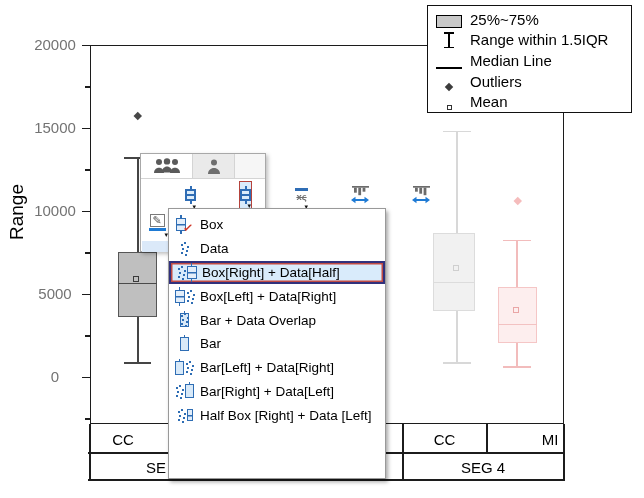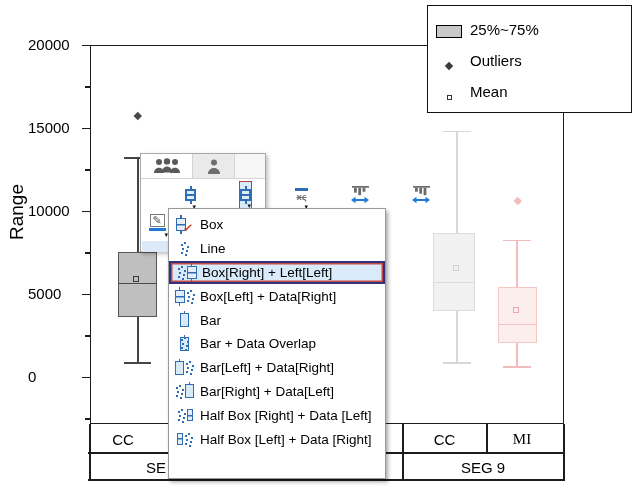--- a/index.html
+++ b/index.html
@@ -2,21 +2,21 @@
 <html><head>
 <meta charset="utf-8">
 <style>
   html,body{margin:0;padding:0;background:#fff;}
   body{font-family:"Liberation Sans",sans-serif;}
   .stage{position:relative;width:644px;height:498px;background:#fff;overflow:hidden;}
   .abs{position:absolute;}
   
   .frame{left:90px;top:45px;width:474px;height:379px;border:1.5px solid #1c1c1c;box-sizing:border-box;}
   .ytitle{left:17px;top:212px;transform:translate(-50%,-50%) rotate(-90deg);font-size:19px;color:#000;white-space:nowrap;}
-  .ytick{width:54px;left:28px;text-align:left;font-size:15px;color:#000000;line-height:18px;}
+  .ytick{width:54px;left:28px;text-align:center;font-size:15px;color:#737373;line-height:18px;}
   .tickmaj{left:82px;width:8px;height:1.5px;background:#1c1c1c;}
   .tickmin{left:85px;width:5px;height:1.5px;background:#1c1c1c;}
   .tline{background:#1c1c1c;}
   .xlab{transform:translate(-50%,-50%);font-size:15px;color:#000;white-space:nowrap;}
   
   .bx{box-sizing:border-box;}
   .diamond{transform:rotate(45deg);}
   .meansq{box-sizing:border-box;background:transparent;}
   
   .legend{left:427px;top:5px;width:205px;height:108px;background:#fff;border:1.5px solid #111;box-sizing:border-box;display:flex;flex-direction:column;justify-content:space-evenly;padding:1px 0;}
@@ -124,29 +124,41 @@
 
   <div class="abs tline" style="left:88px;top:452px;width:477px;height:1.5px;"></div>
   <div class="abs tline" style="left:88px;top:479px;width:477px;height:1.5px;"></div>
   <div class="abs tline" style="left:89px;top:424px;width:1.5px;height:56.5px;"></div>
   <div class="abs tline" style="left:402px;top:424px;width:1.5px;height:56.5px;"></div>
   <div class="abs tline" style="left:486px;top:424px;width:1.5px;height:29px;"></div>
   <div class="abs tline" style="left:563px;top:424px;width:1.5px;height:56.5px;"></div>
   <span class="abs xlab" style="left:123px;top:439px;">CC</span>
   <span class="abs xlab" style="left:156px;top:466.5px;">SE</span>
   <span class="abs xlab" style="left:444.5px;top:439px;">CC</span>
-  <span class="abs xlab" style="left:522px;top:439px;font-family:Liberation Serif, serif;">MI</span>
-  <span class="abs xlab" style="left:483px;top:466.5px;">SEG 9</span>
+  <span class="abs xlab" style="left:550px;top:439px;">MI</span>
+  <span class="abs xlab" style="left:483px;top:466.5px;">SEG 4</span>
 
   <div class="abs legend">
     <div class="lgrow">
       <span class="lgmark">
           <span class="lg-swatch"></span>
         </span>
       <span class="lglab">25%~75%</span>
+    </div>
+    <div class="lgrow">
+      <span class="lgmark">
+          <span class="lg-iqr"></span>
+        </span>
+      <span class="lglab">Range within 1.5IQR</span>
+    </div>
+    <div class="lgrow">
+      <span class="lgmark">
+          <span class="lg-med"></span>
+        </span>
+      <span class="lglab">Median Line</span>
     </div>
     <div class="lgrow">
       <span class="lgmark">
           <span class="lg-out"></span>
         </span>
       <span class="lglab">Outliers</span>
     </div>
     <div class="lgrow">
       <span class="lgmark">
           <span class="lg-mean"></span>
@@ -230,75 +242,68 @@
         <span class="mi">
             <span class="pb"></span>
             <span class="chk">✓</span>
           </span>
         <span>Box</span>
       </li>
       <li>
         <span class="mi">
             <span class="pd"></span>
           </span>
-        <span>Line</span>
+        <span>Data</span>
       </li>
       <li class="selected">
         <span class="mi">
             <span class="pd"></span>
             <span class="pb"></span>
           </span>
-        <span>Box[Right] + Left[Left]</span>
+        <span>Box[Right] + Data[Half]</span>
       </li>
       <li>
         <span class="mi">
             <span class="pb"></span>
             <span class="pd"></span>
           </span>
         <span>Box[Left] + Data[Right]</span>
-      </li>
-      <li>
-        <span class="mi">
-            <span class="pbar"></span>
-          </span>
-        <span>Bar</span>
       </li>
       <li>
         <span class="mi">
             <span class="ov">
               <span class="pbar"></span>
               <span class="pd"></span>
             </span>
           </span>
         <span>Bar + Data Overlap</span>
       </li>
       <li>
         <span class="mi">
             <span class="pbar"></span>
+          </span>
+        <span>Bar</span>
+      </li>
+      <li>
+        <span class="mi">
+            <span class="pbar"></span>
             <span class="pd"></span>
           </span>
         <span>Bar[Left] + Data[Right]</span>
       </li>
       <li>
         <span class="mi">
             <span class="pd"></span>
             <span class="pbar"></span>
           </span>
         <span>Bar[Right] + Data[Left]</span>
       </li>
       <li>
         <span class="mi">
             <span class="pd"></span>
             <span class="phb"></span>
           </span>
         <span>Half Box [Right] + Data [Left]</span>
-      </li>
-      <li>
-        <span class="mi">
-            <span class="phb"></span>
-            <span class="pd"></span>
-          </span>
-        <span>Half Box [Left] + Data [Right]</span>
       </li>
     </ul>
   </div>
 
 </div>
 
 </body></html>

